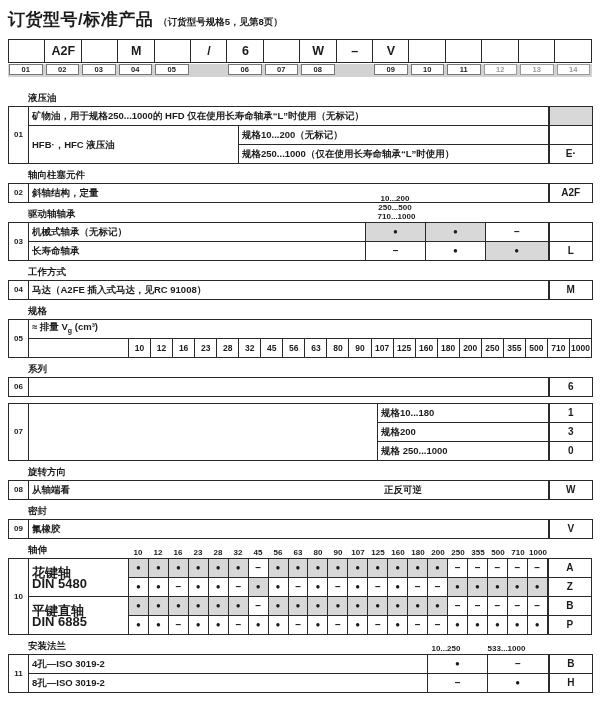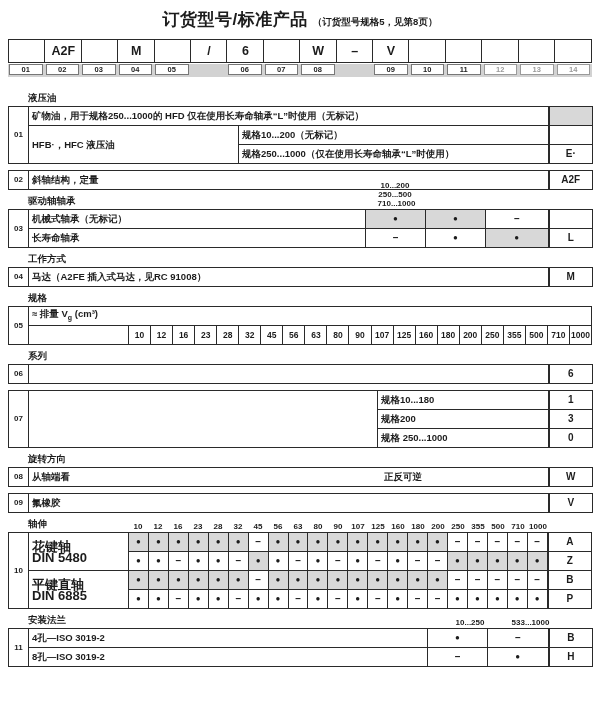--- a/index.html
+++ b/index.html
@@ -1,21 +1,21 @@
 <!DOCTYPE html>
 <html><head>
 <meta charset="utf-8">
 <style>
   html,body{overflow:hidden;}
   body{
     width:600px;height:705px;margin:0;padding:6px 8px 0;box-sizing:border-box;
     background:#ffffff;color:#1c1c1c;
     font-family:"Liberation Sans","DejaVu Sans",sans-serif;
   }
-  .title-row{margin:2px 0 8px;text-align:center;}
+  .title-row{margin:2px 0 8px;}
   .title-main{font-size:17px;font-weight:700;letter-spacing:0.5px;}
   .title-sub{font-size:9.5px;font-weight:700;margin-left:5px;}
 
   
   .codebar{display:flex;width:584px;}
   .cb-cell{flex:1;height:22px;border:1.5px solid #2a2a2a;background:#fff;
     display:flex;align-items:center;justify-content:center;
     font-size:12.5px;font-weight:700;}
   .cb-cell + .cb-cell{margin-left:-1.5px;}
   .numrow{display:flex;width:584px;height:13px;background:#d2d2d2;margin-top:1px;margin-bottom:16px;}
@@ -143,20 +143,23 @@
     </tr>
     <tr>
       <td>规格250...1000（仅在使用长寿命轴承“L”时使用）</td>
       <td class="code">E·</td>
     </tr>
   </tbody>
     </table>
 </div>
 
 <div class="sec">
+  <div class="sec-head">
+      <span class="sec-label">轴向柱塞元件</span>
+    </div>
   <table class="sec-table">
     <colgroup>
         <col style="width:20px">
         <col style="width:520px">
         <col style="width:44px">
       </colgroup>
     <tbody>
         <tr>
       <td class="num">02</td>
       <td>斜轴结构，定量</td>
@@ -327,20 +330,23 @@
         <tr>
       <td class="num">08</td>
       <td class="relcell"><span>从轴端看</span><span class="mid-abs">正反可逆</span></td>
       <td class="code">W</td>
     </tr>
   </tbody>
     </table>
 </div>
 
 <div class="sec">
+  <div class="sec-head">
+      <span class="sec-label">密封</span>
+    </div>
   <table class="sec-table">
     <colgroup>
         <col style="width:20px">
         <col style="width:520px">
         <col style="width:44px">
       </colgroup>
     <tbody>
         <tr>
       <td class="num">09</td>
       <td>氟橡胶</td>
@@ -510,21 +516,21 @@
           <td class="vcell">●</td>
       <td class="code">P</td>
     </tr>
   </tbody>
     </table>
 </div>
 
 <div class="sec">
   <div class="sec-head">
     <span class="sec-label">安装法兰</span>
-    <div class="heads" style="left:432px;">
+    <div class="heads" style="left:408px;">
       <span class="w60">10...250</span>
       <span class="w61">533...1000</span>
     </div>
   </div>
   <table class="sec-table">
     <colgroup>
         <col style="width:20px">
         <col style="width:399px">
         <col style="width:60px">
         <col style="width:61px">

